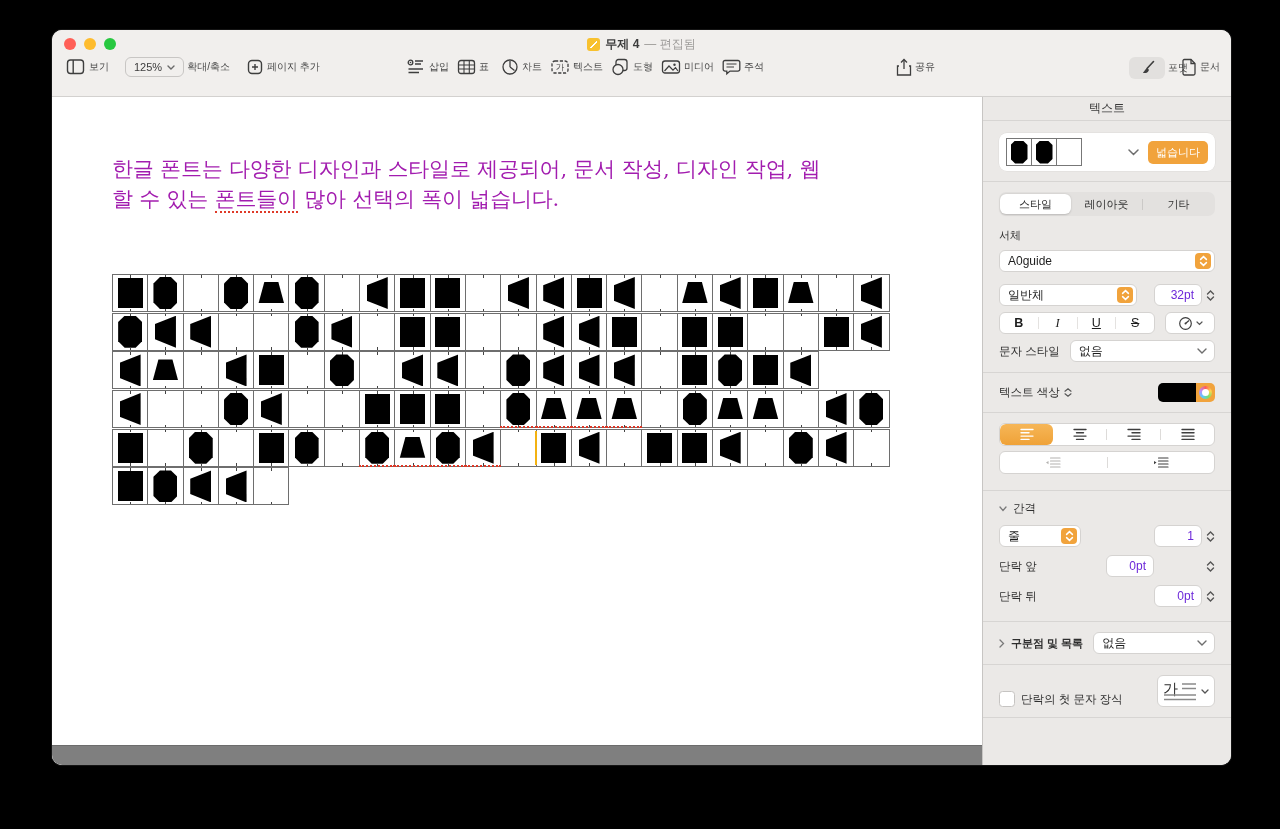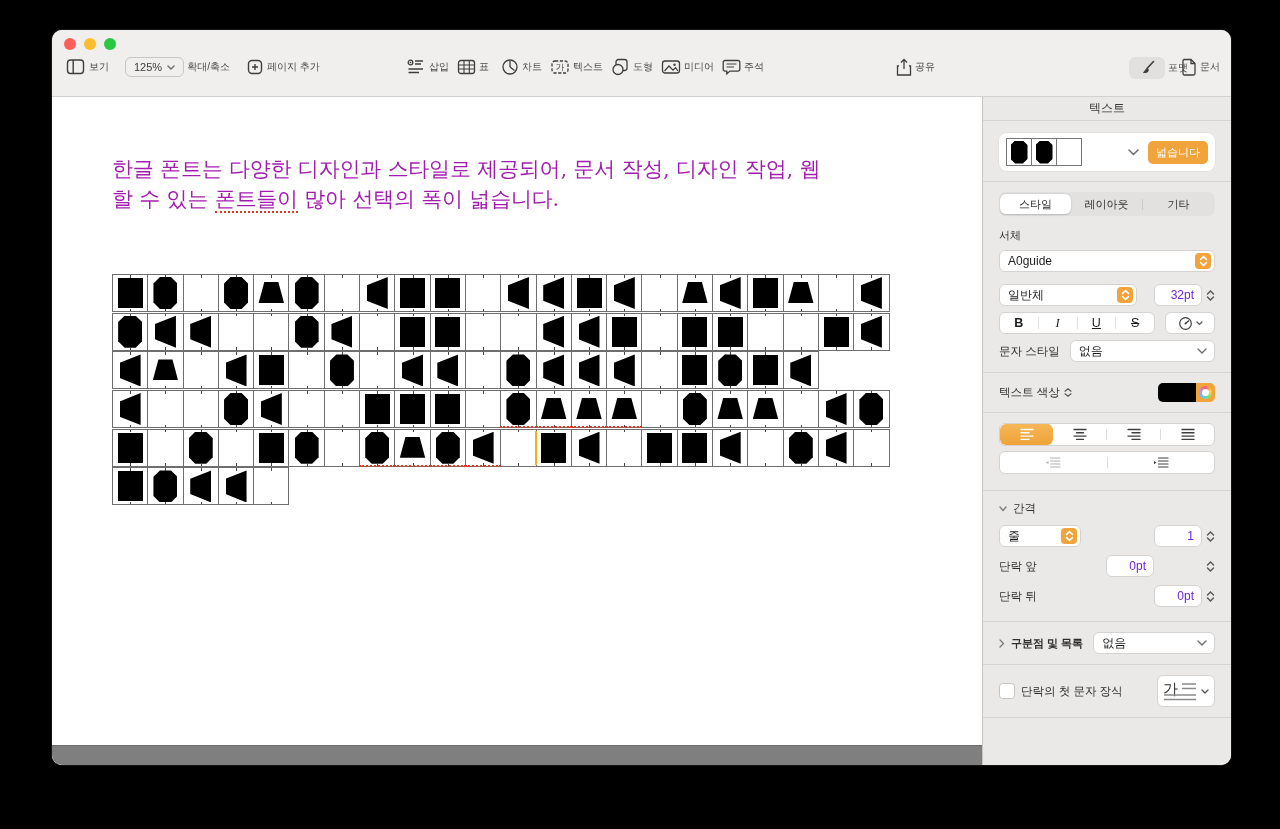--- a/index.html
+++ b/index.html
@@ -97,38 +97,43 @@
   .cw-black{width:38px;height:19px;background:#000;border-radius:5px 0 0 5px;}
   .cw-wheel{width:19px;height:19px;background:#f1a33c;border-radius:0 5px 5px 0;display:flex;align-items:center;justify-content:center;}
   .cw-circle{width:13px;height:13px;border-radius:50%;
              background:conic-gradient(#ff5d5d,#ffd54d,#7ce06a,#5dc9ff,#b78cff,#ff5d5d);position:relative;}
   .cw-circle::after{content:"";position:absolute;inset:3px;background:#fff;border-radius:50%;}
   .align-group{background:#fff;border:1px solid #d5d3d1;border-radius:6px;height:21px;display:flex;align-items:center;overflow:hidden;}
   .align-seg{flex:1;height:100%;display:flex;align-items:center;justify-content:center;}
   .align-seg.selected{background:linear-gradient(#f6b657,#efa238);border-radius:6px;}
   .align-sep{width:1px;height:11px;background:#dddbd9;flex:none;}
   .indent-group{background:#fff;border:1px solid #d5d3d1;border-radius:6px;height:21px;display:flex;align-items:center;margin-top:5px;overflow:hidden;}
-  .disc-row{display:flex;align-items:center;gap:6px;}
+  .disc-row{display:flex;align-items:flex-end;gap:6px;}
   .checkbox{width:14px;height:14px;background:#fff;border:1px solid #c6c4c2;border-radius:3.5px;flex:none;}
   .dropcap-btn{margin-left:auto;background:#fff;border:1px solid #d5d3d1;border-radius:6px;height:30px;
                display:flex;align-items:center;padding:0 5px;gap:4px;}
   .spc-head{display:flex;align-items:center;gap:6px;margin-bottom:9px;}
   .lbl{font-size:11.5px;color:#2e2e2e;}
 </style>
 </head>
 <body>
 
 <div class="window">
 
   <div class="chrome">
     <div class="titlebar">
       <div class="traffic">
         <div class="tl red"></div>
         <div class="tl yellow"></div>
         <div class="tl green"></div>
+      </div>
+      <div class="title-center">
+        <span class="titledoc"></span>
+        <b>무제 4</b>
+        <span class="suffix">— 편집됨</span>
       </div>
     </div>
 
     <div class="toolbar">
       <div class="tb-left">
         <div class="tb-item">
           <span class="tb-icon">
             <svg width="20" height="18" viewBox="0 0 20 18">
                 <rect x="1.5" y="2" width="16" height="13.5" rx="3" fill="none" stroke="#3e3e3e" stroke-width="1.4"></rect>
                 <line x1="7.2" y1="2" x2="7.2" y2="15.5" stroke="#3e3e3e" stroke-width="1.4"></line>

